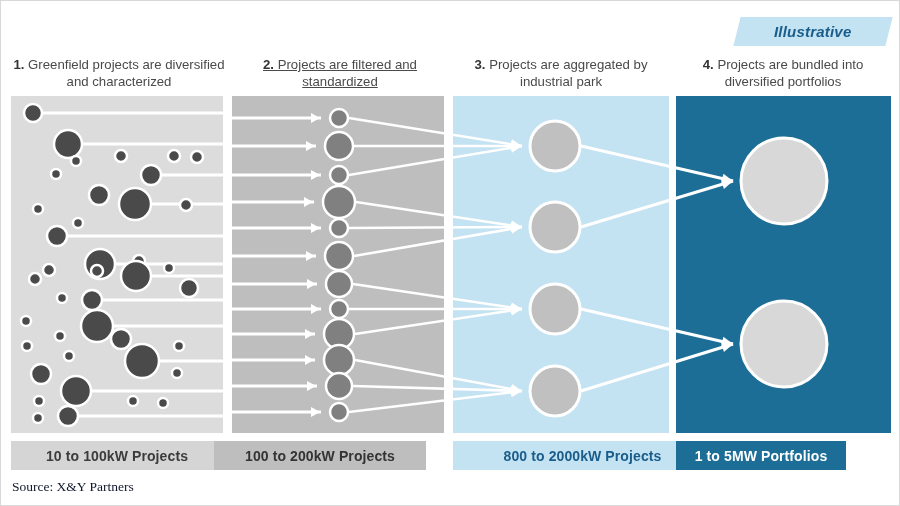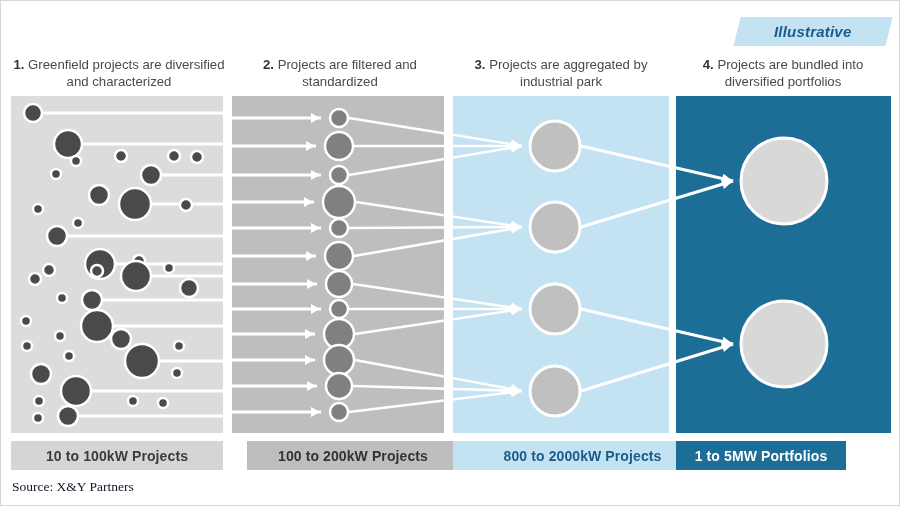--- a/index.html
+++ b/index.html
@@ -36,21 +36,21 @@
   .step-head {
     position: absolute;
     top: 56px;
     text-align: center;
     font-size: 13.2px;
     line-height: 16.5px;
     color: #4a4a4a;
   }
   .step-head b { color: #333333; font-weight: bold; }
   #head-1 { left: 10px;  width: 216px; }
-  #head-2 { left: 231px; width: 216px; }
+  #head-2 { left: 231px; width: 216px; text-decoration: underline; }
   #head-3 { left: 452px; width: 216px; }
   #head-4 { left: 674px; width: 216px; }
 
   
   .panel {
     position: absolute;
     top: 95px; height: 337px;
     overflow: hidden;
   }
   #panel-1 { left: 10px;  width: 212px; background: #dcdcdc; }
@@ -68,21 +68,21 @@
 
   
   .cat-label {
     position: absolute;
     top: 440px; height: 29px;
     display: flex; align-items: center; justify-content: center;
     font-size: 14px; font-weight: bold;
     letter-spacing: .1px;
   }
   #cat-1 { left: 10px;  width: 212px; background: #d5d5d5; color: #3c3c3c; }
-  #cat-2 { left: 246px; width: 212px; background: #bebebe; color: #333333; }
+  #cat-2 { left: 213px; width: 212px; background: #bebebe; color: #333333; }
   #cat-3 { left: 452px; width: 259px; background: #c3e2f2; color: #1a5d8a; }
   #cat-4 { left: 675px; width: 170px; background: #1d6e97; color: #ffffff; }
 
   
   #source-note {
     position: absolute;
     left: 11px; top: 478px;
     font-family: "Liberation Serif", serif;
     font-size: 13.5px;
     color: #0f172a;

